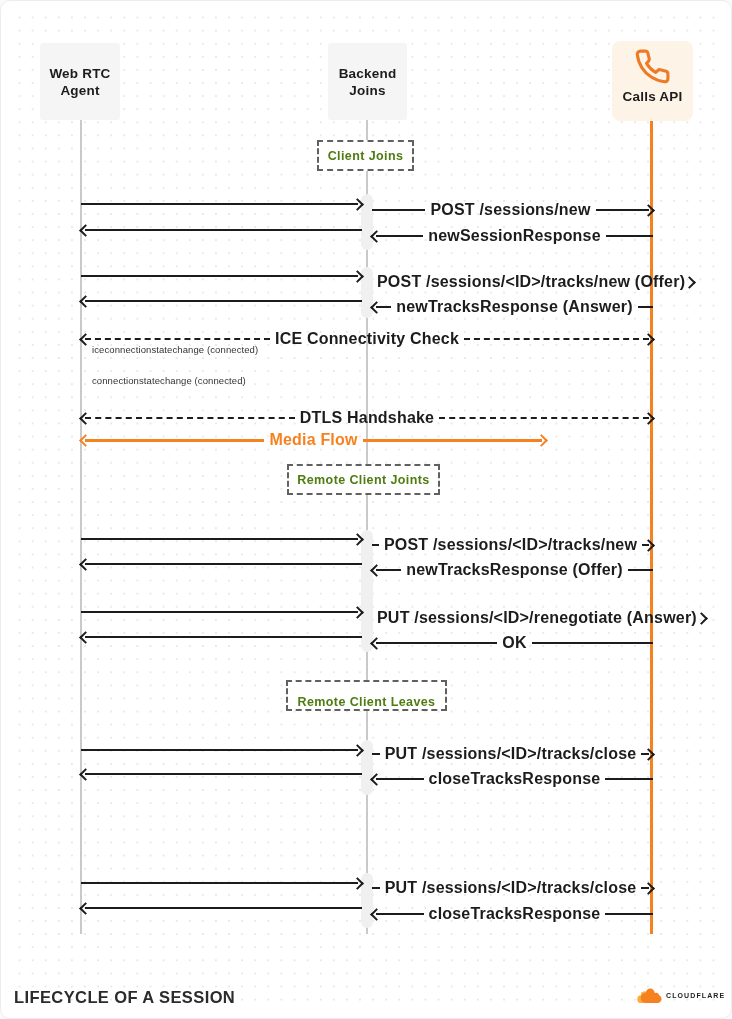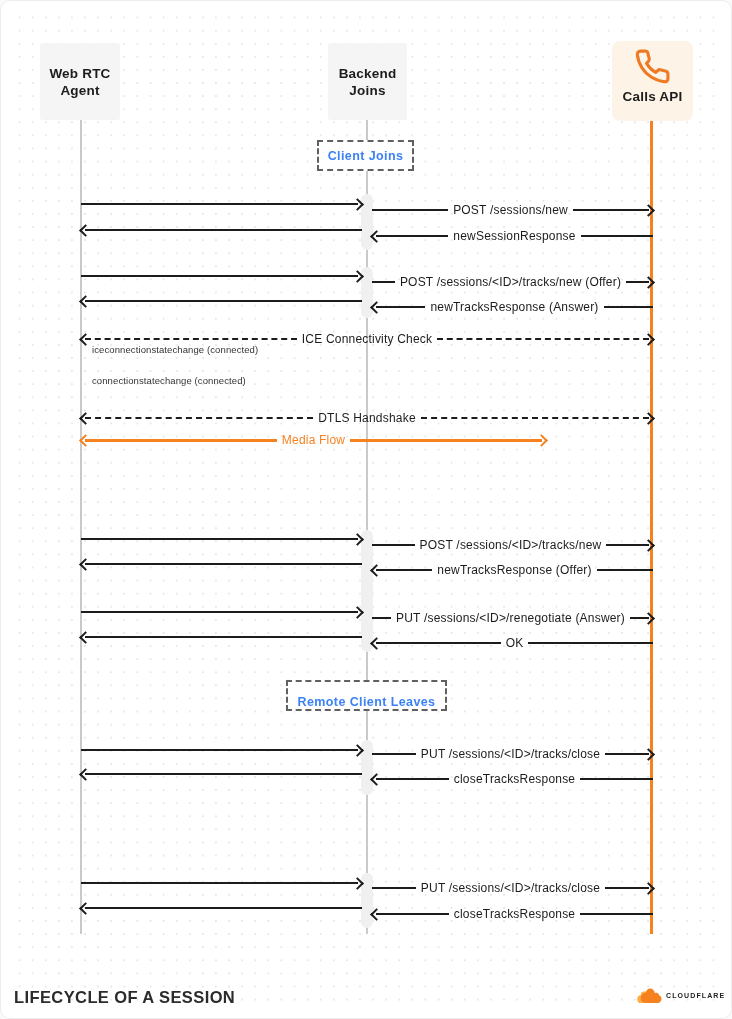--- a/index.html
+++ b/index.html
@@ -26,28 +26,28 @@
                    border-radius:8px; justify-content:flex-start; padding-top:7px; }
   #actor-calls .phone-svg { margin-bottom:3px; }
   
   .lifeline { position:absolute; z-index:1; width:2px; background:#c9c9ca; }
   .lifeline.orange { width:3px; background:#f6821f; }
   
   .act-bar { position:absolute; z-index:2; left:360px; width:12px; background:#f0f0f1; border-radius:6px; }
   
   .phase {
     position:absolute; z-index:3; background:#ffffff; border:2px dashed #606060;
-    color:#3b82f6; font-weight:600; font-size:12.5px; letter-spacing:.4px;
+    color:#4d7c0f; font-weight:600; font-size:12.5px; letter-spacing:.4px;
     display:flex; align-items:center; justify-content:center; box-sizing:border-box; white-space:nowrap;
   }
   
   .msg { position:absolute; z-index:4; height:18px; display:flex; align-items:center; color:#1c1c1c; }
   .msg .ln { flex:1 1 0; height:0; border-top:2.5px solid #1c1c1c; }
   .msg.dashed .ln { border-top-style:dashed; }
-  .msg .lbl { flex:0 0 auto; padding:0 5px; font-weight:400; font-size:12px; letter-spacing:.2px; white-space:nowrap; }
+  .msg .lbl { flex:0 0 auto; padding:0 5px; font-weight:700; font-size:16px; letter-spacing:.2px; white-space:nowrap; }
   .hd { flex:0 0 auto; width:9px; height:9px; box-sizing:border-box; }
   .hd.r { border-top:2.5px solid #1c1c1c; border-right:2.5px solid #1c1c1c; transform:rotate(45deg);  margin-left:-5px; }
   .hd.l { border-top:2.5px solid #1c1c1c; border-left:2.5px solid #1c1c1c;  transform:rotate(-45deg); margin-right:-5px; }
   .msg.orange { color:#f6821f; }
   .msg.orange .ln { border-color:#f6821f; border-top-width:3px; }
   .msg.orange .hd { border-color:#f6821f; }
   .sub { position:absolute; z-index:4; font-size:9.5px; color:#333333; letter-spacing:.1px; white-space:nowrap; }
   
   .footer-title { position:absolute; z-index:5; left:13px; top:987px; font-weight:700;
                   font-size:16.5px; letter-spacing:.4px; color:#2b2b2b; }
@@ -81,20 +81,23 @@
   <div class="actor" id="actor-calls">
     <svg class="phone-svg" width="37" height="37" viewBox="0 0 24 24" fill="none" stroke="#ee7a23" stroke-width="2" stroke-linecap="round" stroke-linejoin="round">
       <path d="M22 16.92v3a2 2 0 0 1-2.18 2 19.79 19.79 0 0 1-8.63-3.07 19.5 19.5 0 0 1-6-6 19.79 19.79 0 0 1-3.07-8.67A2 2 0 0 1 4.11 2h3a2 2 0 0 1 2 1.72 12.84 12.84 0 0 0 .7 2.81 2 2 0 0 1-.45 2.11L8.09 9.91a16 16 0 0 0 6 6l1.27-1.27a2 2 0 0 1 2.11-.45 12.84 12.84 0 0 0 2.81.7A2 2 0 0 1 22 16.92z"></path>
     </svg>
     <span>Calls API</span>
   </div>
 
   <div class="phase" style="left:316px; top:139px; width:97px;  height:31px;">
     <span>Client Joins</span>
   </div>
+  <div class="phase" style="left:286px; top:463px; width:153px; height:31px;">
+    <span>Remote Client Joints</span>
+  </div>
   <div class="phase" style="left:285px; top:679px; width:161px; height:31px;align-items:flex-end;">
     <span>Remote Client Leaves</span>
   </div>
 
   <div class="msg" style="left:80px; top:194px; width:281px;">
     <span class="ln"></span>
       <span class="hd r"></span>
   </div>
   <div class="msg" style="left:371px; top:200px; width:281px;">
     <span class="ln"></span>

